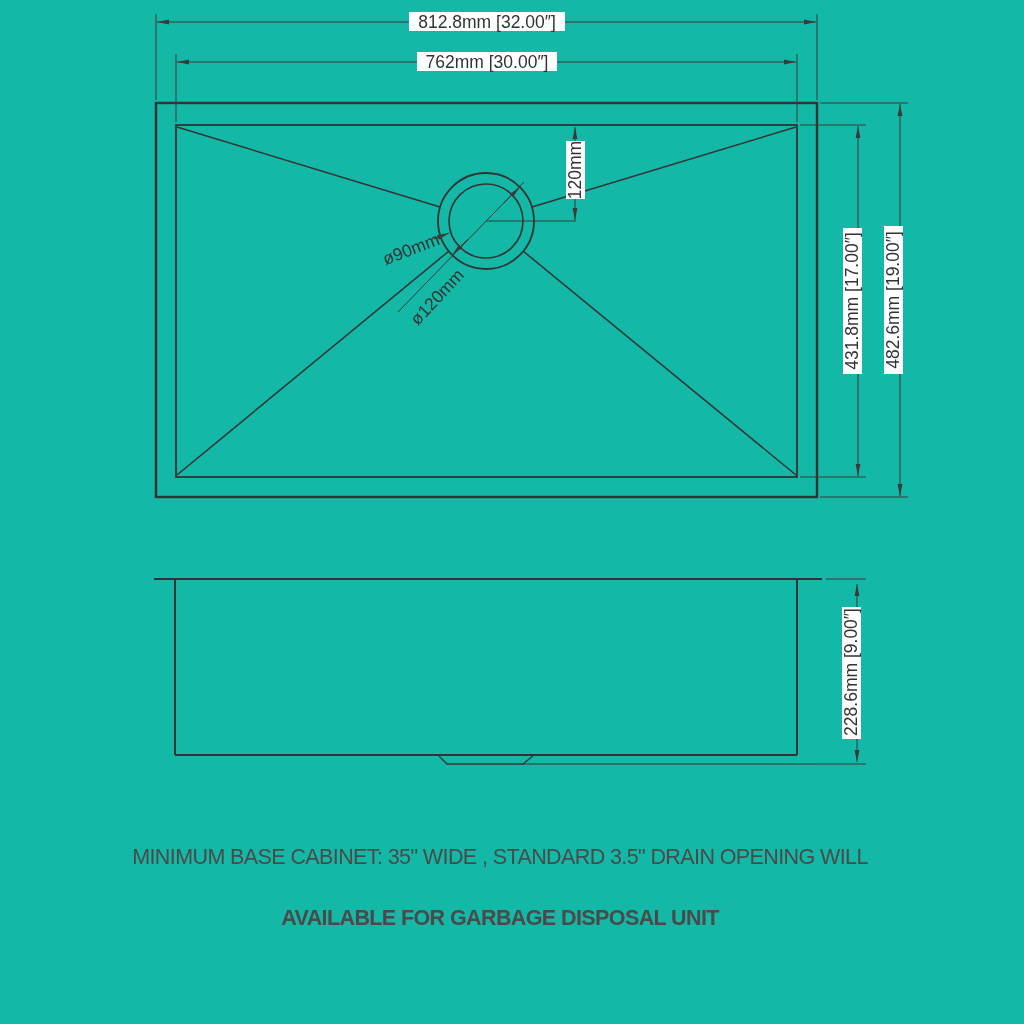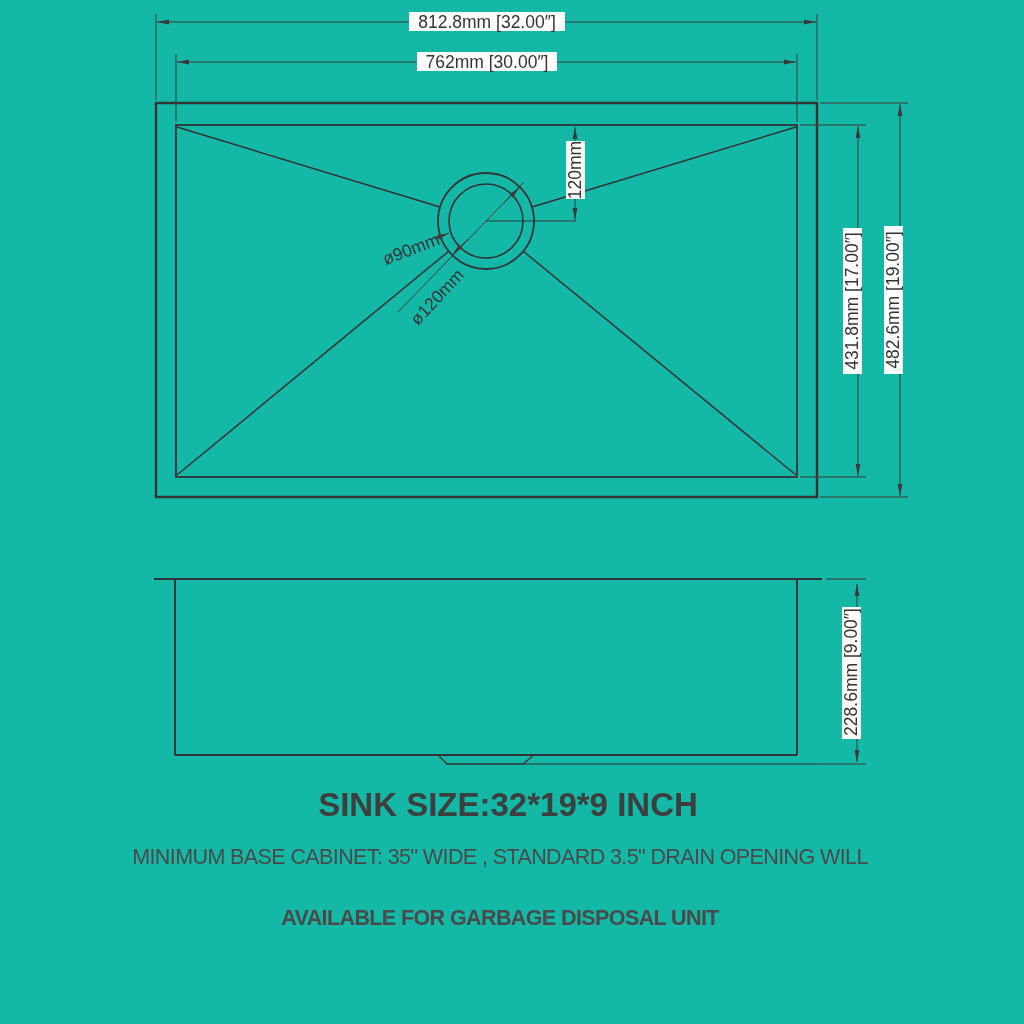--- a/index.html
+++ b/index.html
@@ -98,17 +98,16 @@
     <g stroke="#3a3a3a" stroke-width="1" fill="none">
       <line x1="826" y1="579" x2="866" y2="579"></line>
       <line x1="818" y1="764" x2="866" y2="764"></line>
       <line x1="857" y1="584" x2="857" y2="762" marker-start="url(#arr)" marker-end="url(#arr)"></line>
       <rect x="842" y="607" width="19" height="132" fill="#fff" stroke="none"></rect>
       <text transform="translate(851,672) rotate(-90)" text-anchor="middle" dominant-baseline="central" stroke="none" fill="#333">228.6mm [9.00″]</text>
     </g>
   </svg>
 
   
-  <div class="title">SINK SIZE:32*19*9 INCH</div>
   <div class="note-line note-1">MINIMUM BASE CABINET: 35" WIDE , STANDARD 3.5" DRAIN OPENING WILL</div>
   <div class="note-line note-2">AVAILABLE FOR GARBAGE DISPOSAL UNIT</div>
 
 </div>
 
 </body></html>

